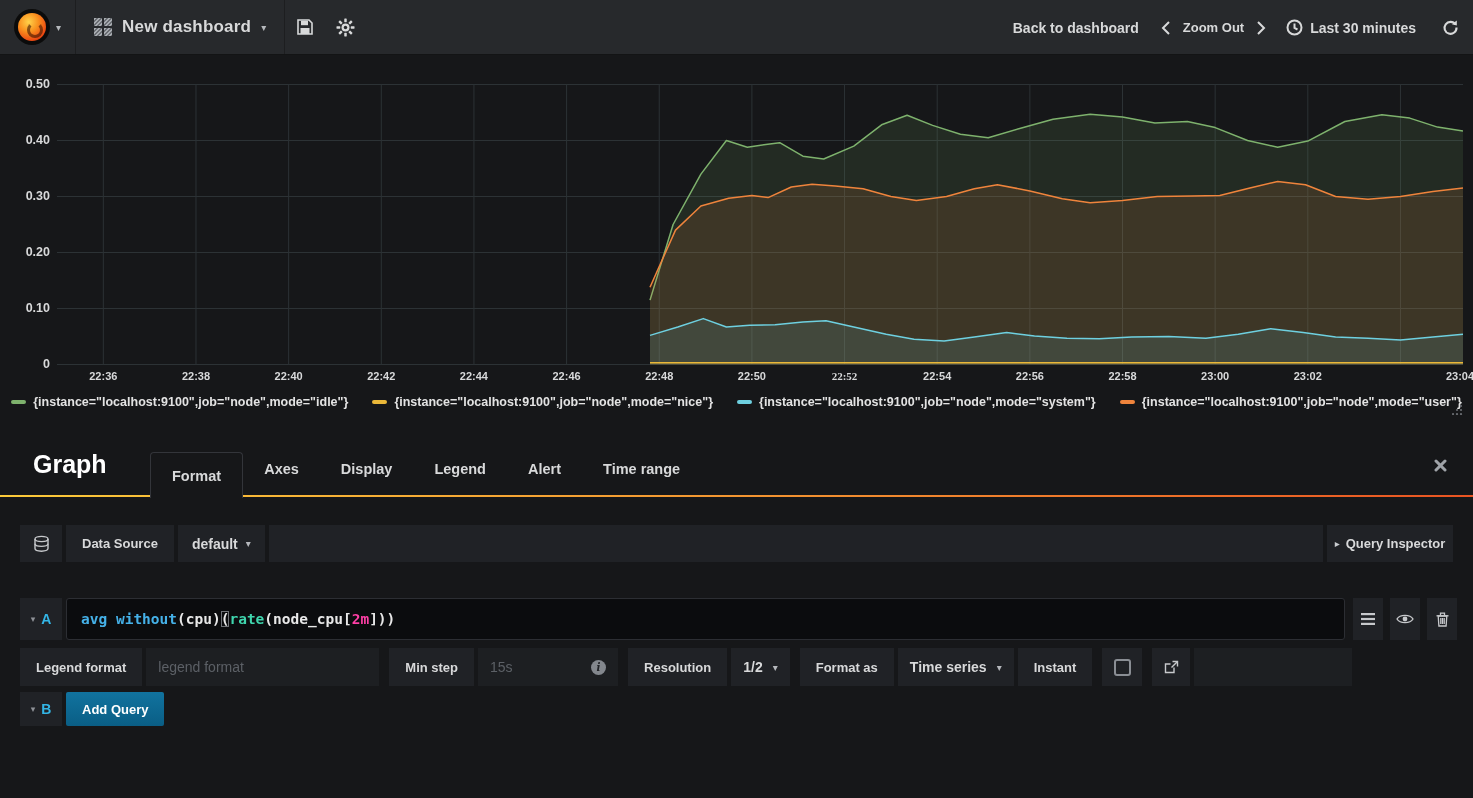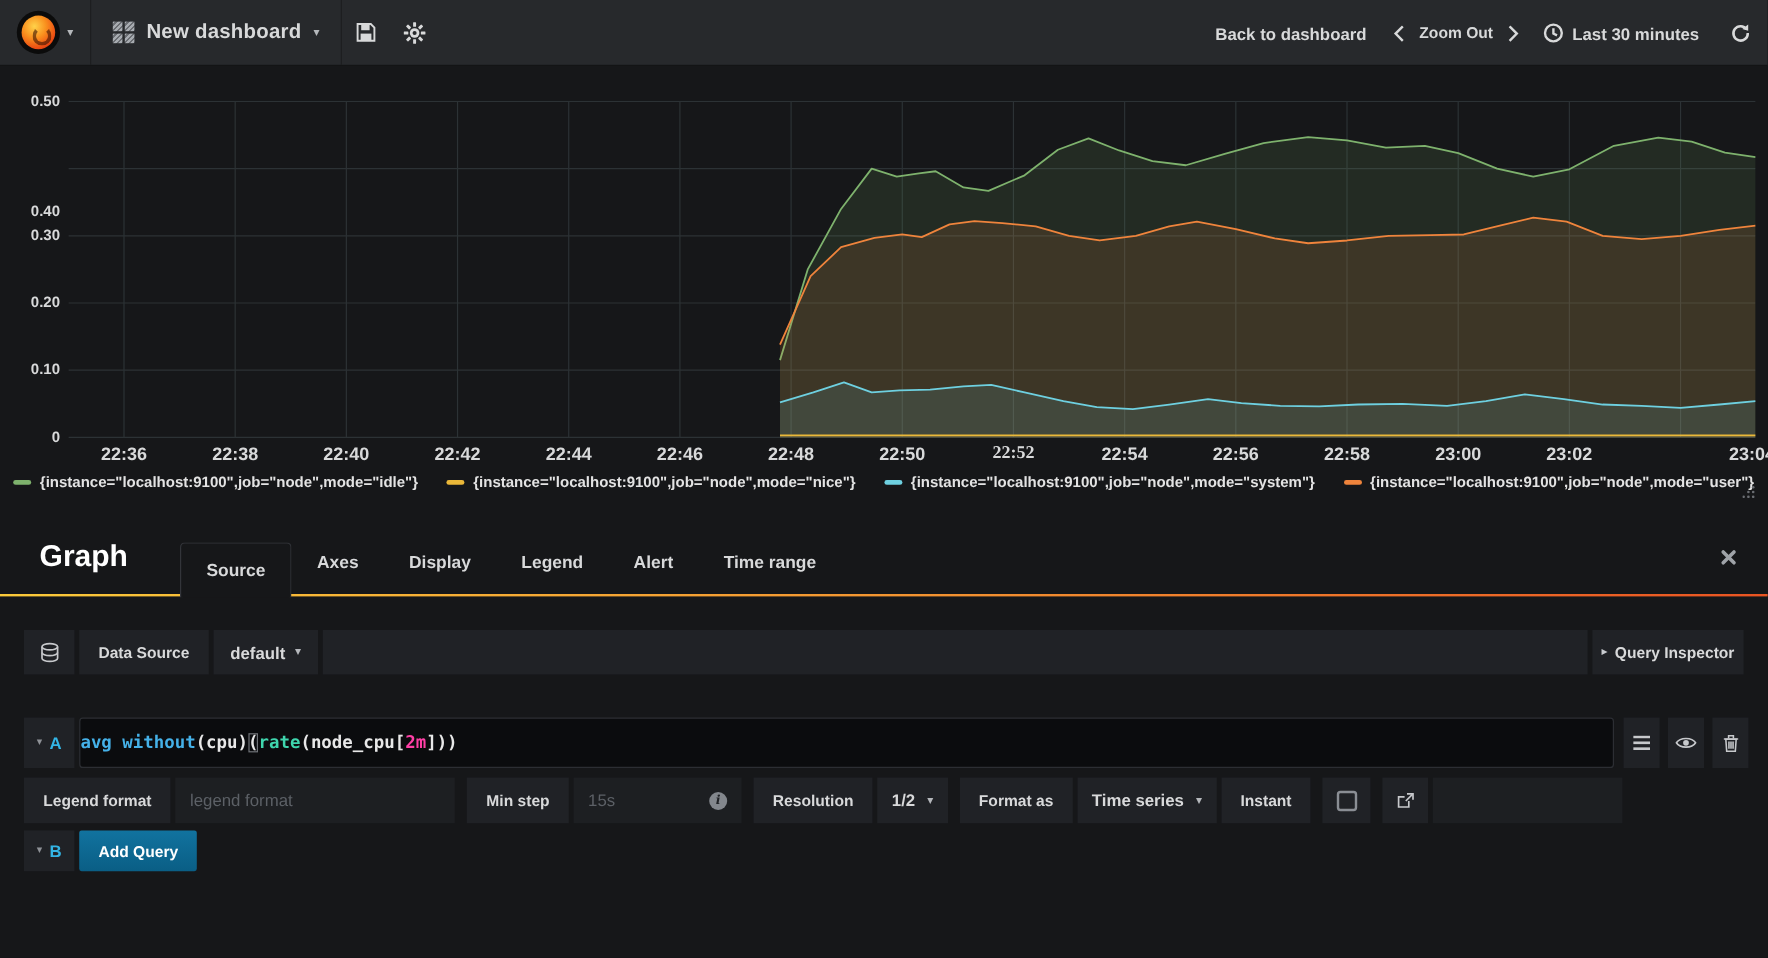--- a/index.html
+++ b/index.html
@@ -32,21 +32,21 @@
   .timepicker { display:flex; align-items:center; gap:7px; margin-left:20px; cursor:pointer; }
   .refresh-btn { margin-left:26px; cursor:pointer; display:flex; align-items:center; }
   .chev { cursor:pointer; display:flex; align-items:center; }
   svg .st { stroke:#d8d9da; stroke-width:2; fill:none; }
 
   
   .panel { position:absolute; left:8px; top:62px; width:1457px; height:362px; }
   .ylab { position:absolute; width:42px; text-align:right; font-size:12.5px; font-weight:700;
     color:#d8d9da; transform:translateY(-7px); }
   .plot { position:absolute; left:49px; top:22px; }
-  .xlab { position:absolute; width:60px; text-align:center; font-size:15px; font-weight:700; color:#d8d9da; }
+  .xlab { position:absolute; width:60px; text-align:center; font-size:11px; font-weight:700; color:#d8d9da; }
   .legend { position:absolute; left:0; top:333px; width:1457px; display:flex;
     justify-content:center; gap:24px; }
   .legend-item { display:flex; align-items:center; gap:7px; cursor:pointer; }
   .legend-dash { width:15px; height:4px; border-radius:2px; }
   .legend-label { font-size:12.5px; font-weight:700; color:#e3e3e3; }
   .resize-handle { position:absolute; right:2px; top:342px; cursor:nwse-resize; }
 
   
   .editor { position:absolute; left:0; top:440px; width:1473px; height:358px; }
   .tabbar { position:absolute; left:0; top:0; width:1473px; height:57px; }
@@ -73,21 +73,21 @@
   .ds-fill { flex:1; margin-left:4px; }
   .qi-box { margin-left:4px; width:126px; justify-content:center; gap:6px; cursor:pointer; }
   .qi-box .tri { font-family:"DejaVu Sans", sans-serif; font-size:10px; color:#c9ccd0; }
   .qi-box .t { font-size:13px; font-weight:700; }
 
   .q-row { top:158px; width:1437px; height:42px; }
   .letter-box { width:42px; justify-content:center; gap:6px; background:#202226; cursor:pointer; }
   .letter-box .c { font-family:"DejaVu Sans", sans-serif; font-size:9px; color:#8e9196; }
   .letter-box .l { font-size:14px; font-weight:700; color:#33b5e5; }
   .q-editor { flex:1; margin-left:4px; background:#0b0c0e; border:1px solid #2c2e33;
-    border-radius:3px; display:flex; align-items:center; padding:0 0; cursor:text;
+    border-radius:3px; display:flex; align-items:center; padding:0 14px; cursor:text;
     font-family:"DejaVu Sans Mono", monospace; font-size:14.5px; font-weight:700; }
   .tok-keyword { color:#45b1e8; } .tok-function { color:#3fd5ad; }
   .tok-duration { color:#ff3fa6; } .tok-plain { color:#e8e8e8; }
   .tok-paren-match { color:#e8e8e8; outline:1px solid #6f7277; outline-offset:-1px; }
   .q-icons { display:flex; gap:7px; margin-left:8px; }
   .q-icon-box { width:30px; background:#202226; display:flex; align-items:center;
     justify-content:center; cursor:pointer; }
 
   .opt-row { top:208px; width:1332px; height:38px; }
   .opt-input { background:#1d1f22; padding:0 12px; font-size:14px; color:#5c6066; cursor:text; }
@@ -184,21 +184,21 @@
     </span>
   </div>
 </div>
 
 <div class="panel">
   <div id="ylabels">
       <div class="ylab" style="left: 0px; top: 302px;">0</div>
       <div class="ylab" style="left: 0px; top: 246px;">0.10</div>
       <div class="ylab" style="left: 0px; top: 190px;">0.20</div>
       <div class="ylab" style="left: 0px; top: 134px;">0.30</div>
-      <div class="ylab" style="left: 0px; top: 78px; margin-top: 36px;">0.40</div>
+      <div class="ylab" style="left: 0px; top: 78px;">0.40</div>
       <div class="ylab" style="left: 0px; top: 22px;">0.50</div>
     </div>
   <svg id="plot" class="plot" width="1406" height="281">
       <line x1="0" x2="1406" y1="280.5" y2="280.5" stroke="#2c3235" stroke-width="1"></line>
       <line x1="0" x2="1406" y1="224.5" y2="224.5" stroke="#2c3235" stroke-width="1"></line>
       <line x1="0" x2="1406" y1="168.5" y2="168.5" stroke="#2c3235" stroke-width="1"></line>
       <line x1="0" x2="1406" y1="112.5" y2="112.5" stroke="#2c3235" stroke-width="1"></line>
       <line x1="0" x2="1406" y1="56.5" y2="56.5" stroke="#2c3235" stroke-width="1"></line>
       <line x1="0" x2="1406" y1="0.5" y2="0.5" stroke="#2c3235" stroke-width="1"></line>
       <line x1="46.32619439868204" x2="46.32619439868204" y1="0.5" y2="280.5" stroke="#2c3235" stroke-width="1"></line>
@@ -269,21 +269,21 @@
         <circle cx="5" cy="10" r="1.1"></circle>
         <circle cx="1" cy="10" r="1.1"></circle>
     </g>
   </svg>
 </div>
 
 <div class="editor">
   <div class="tabbar">
     <div class="panel-title">Graph</div>
     <div class="tabs">
-      <div class="tab active">Source</div>
+      <div class="tab active">Format</div>
       <div class="tab">Axes</div>
       <div class="tab">Display</div>
       <div class="tab">Legend</div>
       <div class="tab">Alert</div>
       <div class="tab">Time range</div>
     </div>
     <span class="close-x">
       <svg width="13" height="13" viewBox="0 0 13 13">
         <g stroke="#9fa3a8" stroke-width="3" stroke-linecap="round">
           <line x1="2" y1="2" x2="11" y2="11"></line>

